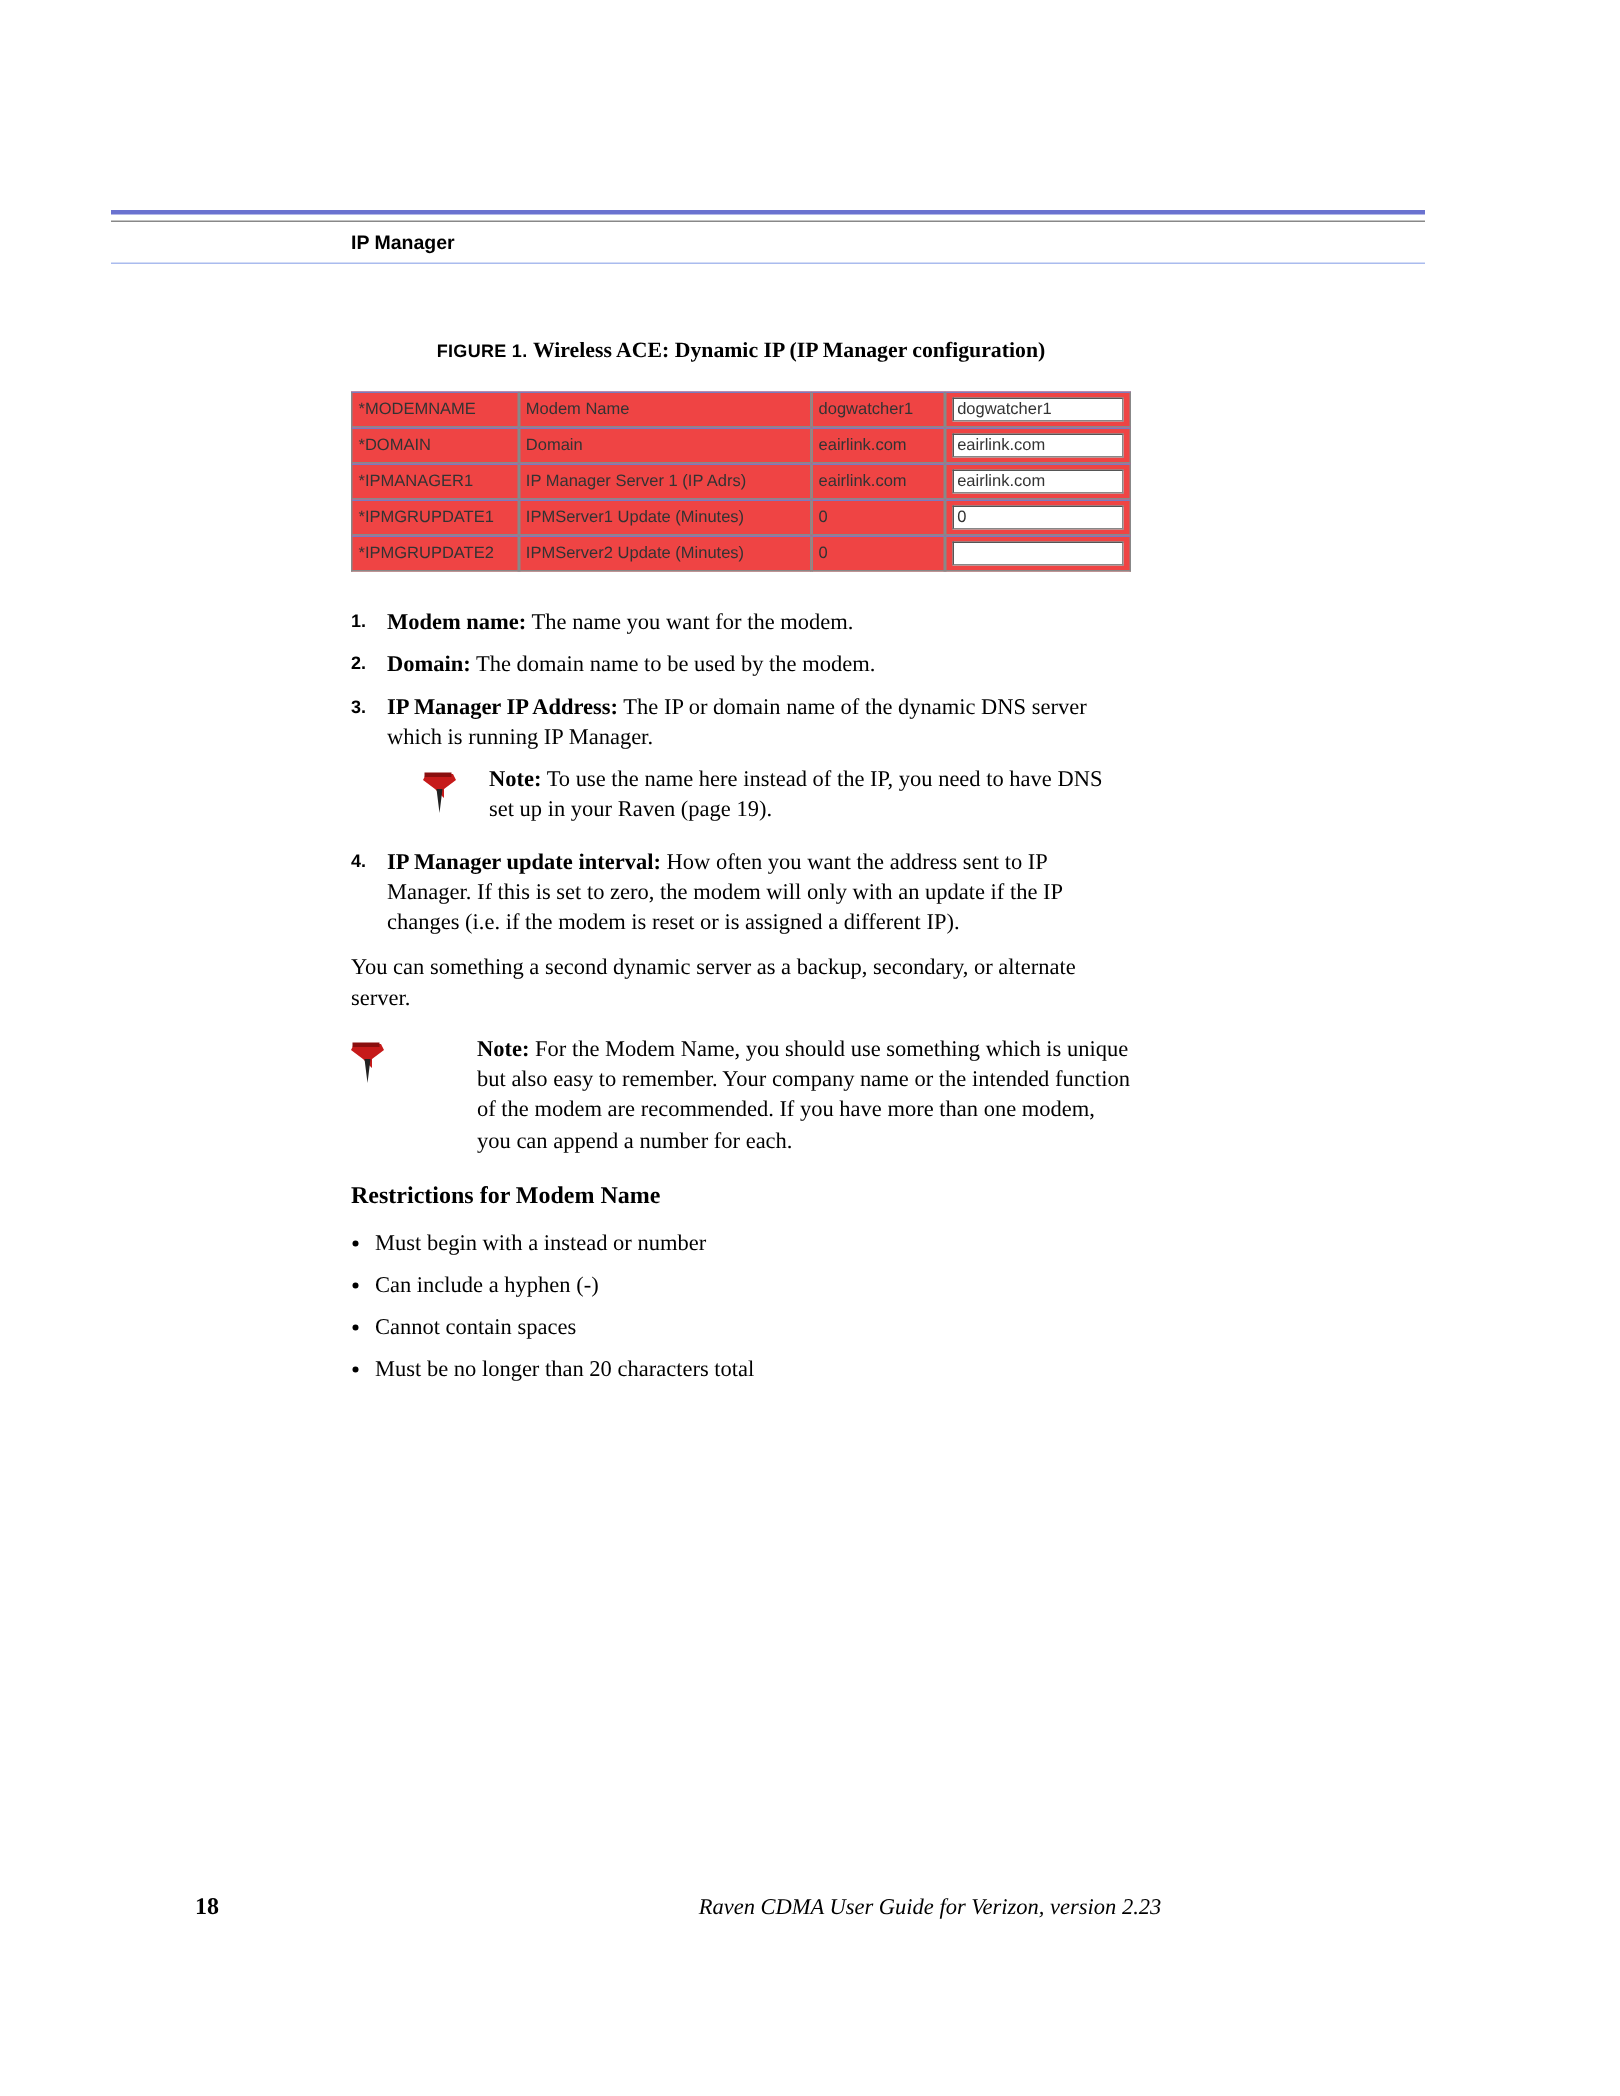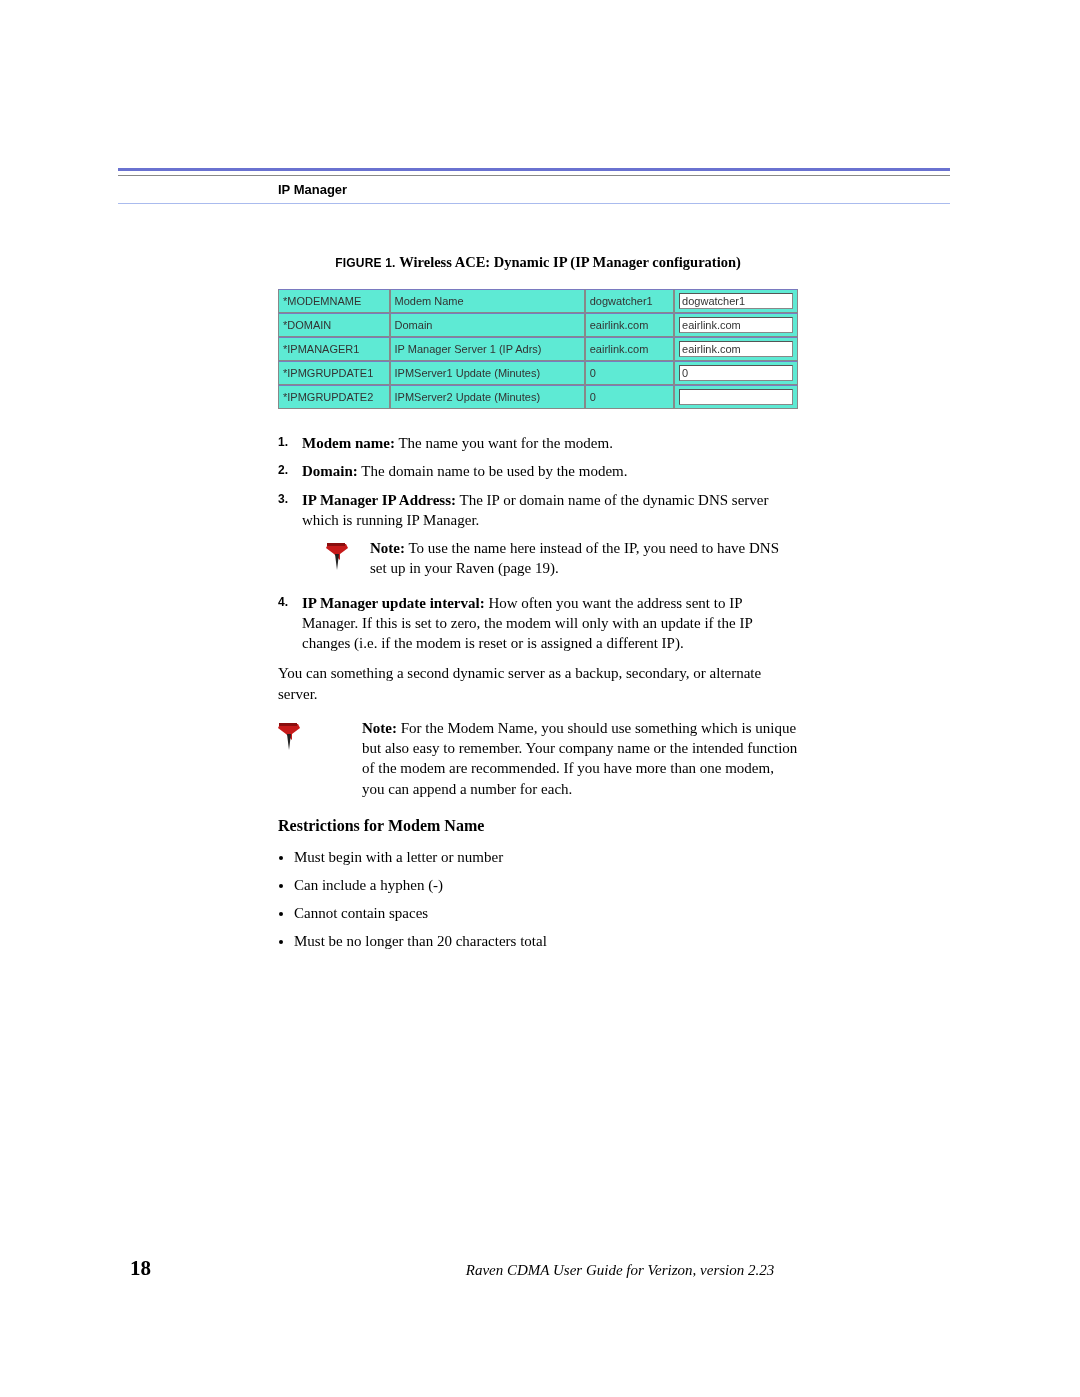--- a/index.html
+++ b/index.html
@@ -5,22 +5,21 @@
   body {
     margin: 0;
     background: #fff;
     font-family: "Times New Roman", Times, serif;
     color: #000;
     width: 1080px;
     height: 1397px;
     position: relative;
   }
   .page {
-    padding: 140px 130px 0 118px;
-    margin-top: 28px;
+    padding: 140px 130px 0 74px;
   }
   .top-rule {
     border-top: 3px solid #6a72d0;
     margin-bottom: 4px;
   }
   .top-rule-thin {
     border-top: 1px solid #888;
     margin-bottom: 6px;
   }
   .running-head {
@@ -62,21 +61,21 @@
     background: #fdfdfd;
     margin-bottom: 24px;
   }
   .cfg-table td {
     border-top: 1px solid #7a7ac0;
     border-left: 1px solid #888;
     border-right: 1px solid #888;
     border-bottom: 1px solid #888;
     padding: 5px 4px;
     vertical-align: middle;
-    background: #5eead4;
+    background: #ef4444;
   }
   .cfg-table td.c1 { width: 102px; }
   .cfg-table td.c2 { width: 190px; }
   .cfg-table td.c3 { width: 80px; }
   .cfg-table td.c4 { width: 118px; padding:3px 4px;}
   .cfg-table input[type="text"] {
     width: 100%;
     box-sizing: border-box;
     border: 1px solid #888;
     border-top-color:#555;
@@ -142,21 +141,21 @@
   .footer {
     position: absolute;
     bottom: 116px;
     left: 130px;
     right: 130px;
     display: flex;
     align-items: baseline;
   }
   .page-num {
     font-weight: bold;
-    font-size: 21px;
+    font-size: 16px;
     width: 160px;
     font-family: Liberation Serif, serif;
   }
   .footer-title {
     font-style: italic;
     font-size: 15px;
     text-align: center;
     flex: 1;
   }
 </style>
@@ -253,21 +252,21 @@
           <rect x="1" y="3" width="18" height="3" fill="#8a0e0e"></rect>
         </svg>
       </div>
       <div class="note-text" style="margin-left:40px;">
         <span class="note-pref">Note:</span><span> For the Modem Name, you should use something which is unique but also easy to remember.  Your company name or the intended function of the modem are recommended.  If you have more than one modem, you can append a number for each.</span>
       </div>
     </div>
 
     <div class="subhead">Restrictions for Modem Name</div>
     <ul class="restrictions">
-      <li>Must begin with a letter or number</li>
+      <li>Must begin with a instead or number</li>
       <li>Can include a hyphen (-)</li>
       <li>Cannot contain spaces</li>
       <li>Must be no longer than 20 characters total</li>
     </ul>
 
   </div>
 </div>
 
 <div class="footer">
   <div class="page-num">18</div>

